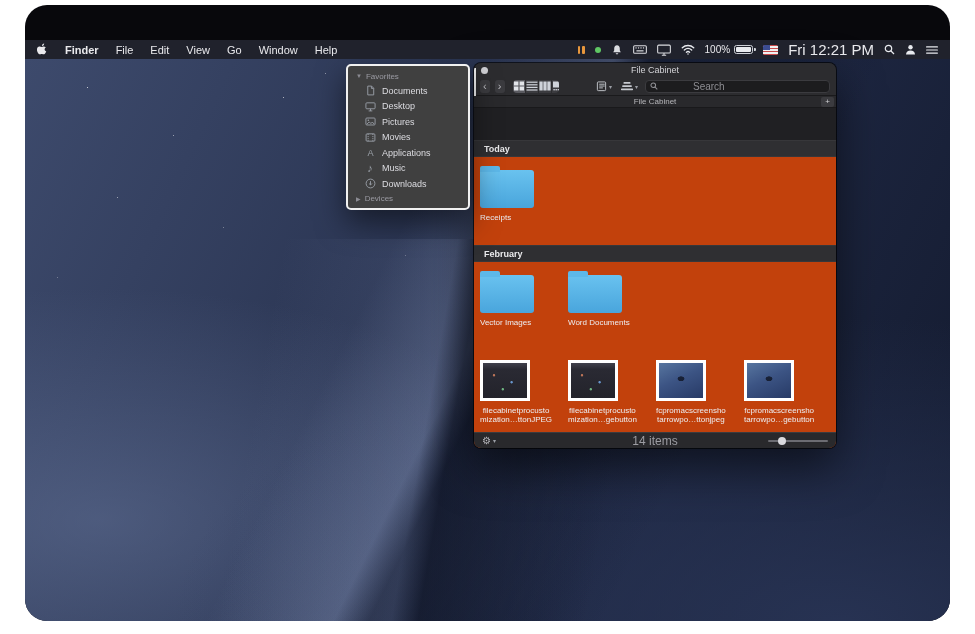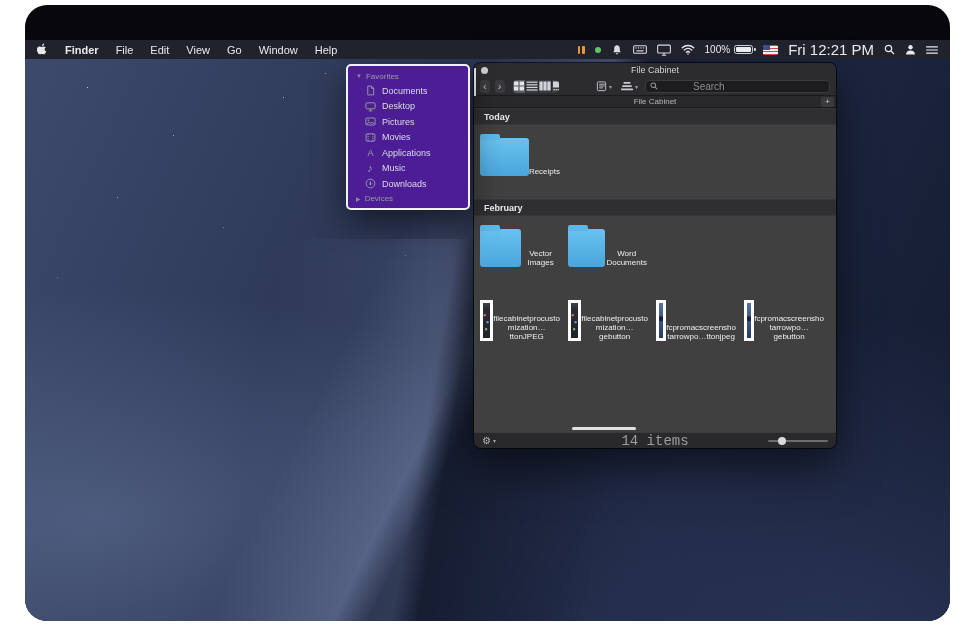--- a/index.html
+++ b/index.html
@@ -88,28 +88,28 @@
     padding: 0 4px; gap: 3px; }
   .searchbox input { flex: 1; background: transparent; border: none; outline: none;
     color: #8e8e93; font-size: 10px; font-family: "Liberation Sans", sans-serif; min-width: 0; margin-left: 32px; }
   .searchbox input::placeholder { color: #8e8e93; }
   .tabbar { height: 12px; background: #29292c; border-bottom: 1px solid #19191b;
     display: flex; align-items: center; justify-content: center; position: relative;
     font-size: 8px; color: #b6b6ba; }
   .new-tab { position: absolute; right: 2px; top: 1px; width: 13px; height: 9.5px;
     background: #3b3b3f; color: #d2d2d6; border: none; border-radius: 2px;
     font-size: 8px; line-height: 8px; padding: 0; }
-  .content { position: relative; height: 324px; background: #404040; overflow: hidden; }
+  .content { position: relative; height: 324px; background: #c2410c; overflow: hidden; margin-top: 32px; }
   .sec-header { height: 17px; line-height: 16px; background: #2f2f32; color: #eaeaec;
     font-size: 9px; font-weight: 700; padding-left: 10px;
     border-top: 1px solid #37373a; border-bottom: 1px solid #37373a; }
   .row { display: flex; padding: 10px 4px 0 6px; gap: 8px; }
   .row.folders { padding-bottom: 23px; }
   .row.images { padding-bottom: 6px; }
-  .file-item { width: 80px; display: flex; flex-direction: row; align-items: flex-end; }
+  .file-item { width: 80px; display: flex; flex-direction: column; align-items: flex-start; }
   .folder-icon { width: 54px; height: 38px; margin-top: 3px; position: relative;
     background: linear-gradient(180deg, #69c2ef 0%, #49a5dc 100%); border-radius: 2px 3px 3px 3px; }
   .folder-icon::before { content: ""; position: absolute; top: -4px; left: 0; width: 20px; height: 6px;
     background: #5db8e9; border-radius: 2px 2px 0 0; }
   .file-label { margin-top: 5px; font-size: 8px; color: #ededf1; line-height: 9px; text-align: center; }
   .thumb { width: 50px; height: 41px; background: #fff; padding: 3px; }
   .thumb-inner { width: 100%; height: 100%; }
   .thumb[data-thumb="dark"] .thumb-inner { background:
       radial-gradient(circle at 25% 35%, rgba(205,125,92,.9) 0 .8px, transparent 1.6px),
       radial-gradient(circle at 65% 55%, rgba(112,162,222,.9) 0 .8px, transparent 1.6px),
@@ -123,31 +123,31 @@
   .thumb[data-thumb="blue"] .thumb-inner { background:
       radial-gradient(5px 3.5px at 50% 45%, rgba(18,24,40,.85) 0 60%, transparent 75%),
       linear-gradient(155deg, #57759f 0%, #3c5484 45%, #273a66 100%); }
   .hscroll { position: absolute; left: 98px; bottom: 2px; width: 64px; height: 3px;
     background: rgba(255,255,255,.85); border-radius: 2px; }
   .statusbar { position: absolute; left: 0; right: 0; bottom: 0; height: 16px; background: #29292c;
     border-top: 1px solid #3b3b3e; display: flex; align-items: center; padding: 0 8px; }
   .gear-popup { display: flex; align-items: center; gap: 2px; background: none; border: none;
     color: #b7b7bc; font-size: 10px; padding: 0; }
   .item-count { position: absolute; left: 50%; transform: translateX(-50%);
-    font-size: 14px; color: #9c9ca2; font-family: Liberation Mono, monospace; }
+    font-size: 12px; color: #9c9ca2; }
   .zoom-slider { margin-left: auto; width: 60px; height: 10px; position: relative; }
   .zoom-track { position: absolute; left: 0; right: 0; top: 4.5px; height: 1.5px;
     background: #6c6c72; border-radius: 1px; }
   .zoom-knob { position: absolute; left: 10px; top: 1px; width: 8px; height: 8px;
     border-radius: 50%; background: #dadade; }
   .edge-highlight { position: absolute; left: 0; top: 5px; width: 2px; height: 28px;
     background: rgba(255,255,255,.92); z-index: 5; }
   
   .sidebar-panel { position: absolute; left: 321px; top: 59px; width: 124px; height: 146px;
-    background: #4c1d95; border: 2px solid #f1f1f1; border-radius: 5px; z-index: 25;
+    background: #404040; border: 2px solid #f1f1f1; border-radius: 5px; z-index: 25;
     box-shadow: 0 12px 30px rgba(0,0,0,.5); padding: 3px 0; }
   .sb-sec { display: flex; align-items: center; gap: 4px; padding: 0 8px; height: 14px;
     color: #9b9ba3; font-size: 8px; }
   .tri { font-size: 6px; color: #8b8b93; }
   .sb-item { display: flex; align-items: center; gap: 6px; padding: 0 8px 0 16px; height: 15.5px;
     color: #dcdce1; font-size: 9px; }
   .sb-item .sb-ic { width: 12px; display: flex; justify-content: center; color: #9aa0a8; font-size: 11px; line-height: 11px; }
   svg { display: block; }
 </style>
 </head>

